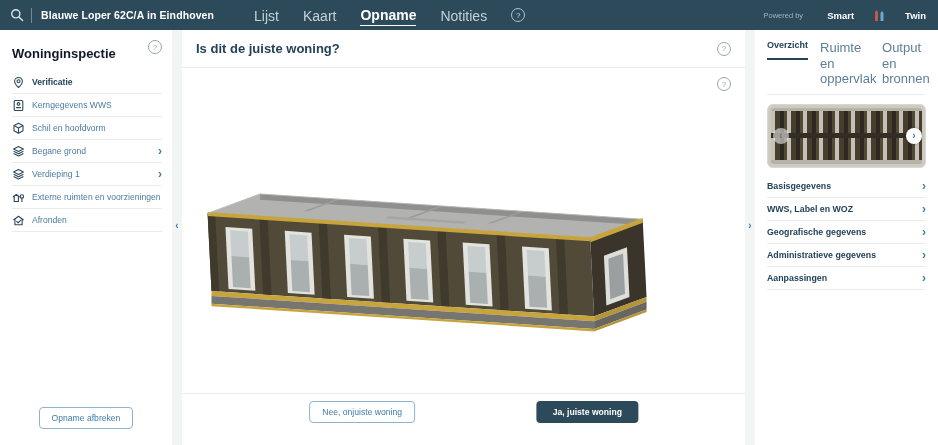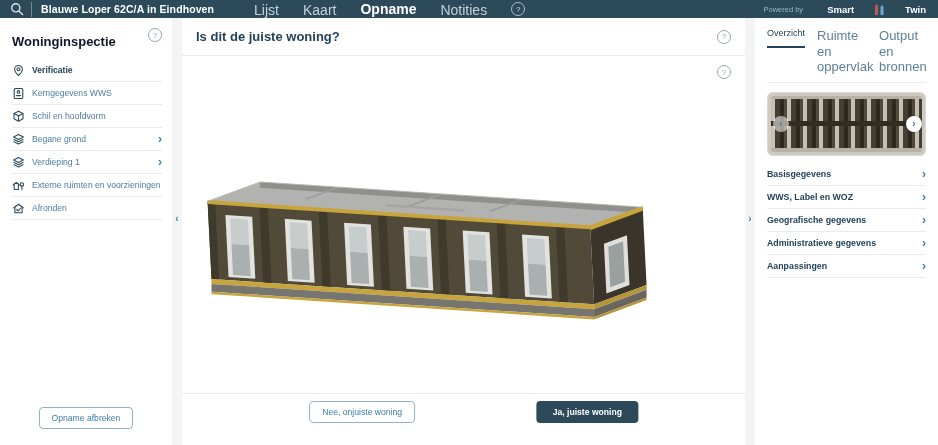--- a/index.html
+++ b/index.html
@@ -1,20 +1,20 @@
 <!DOCTYPE html>
 <html><head>
 <meta charset="utf-8">
 <style>
   * { margin:0; padding:0; box-sizing:border-box; }
   html,body { width:938px; height:445px; background:#fff; font-family:"Liberation Sans", sans-serif; overflow:hidden; }
   .app { width:938px; height:445px; display:flex; flex-direction:column; background:#fff; }
 
   
-  .topbar { height:18px; background:#2d4a5b; display:flex; align-items:center; padding:0 12px 0 10px; flex:0 0 auto; }
+  .topbar { height:30px; background:#2d4a5b; display:flex; align-items:center; padding:0 12px 0 10px; flex:0 0 auto; }
   .search-btn { display:flex; align-items:center; gap:8px; }
   .tb-divider { width:1px; height:15px; background:rgba(255,255,255,.35); margin:0 9px 0 7px; }
   .tb-title { color:#fff; font-size:10.5px; font-weight:bold; letter-spacing:.1px; white-space:nowrap; }
   .tb-nav { display:flex; align-items:center; gap:24px; margin-left:40px; }
   .tb-nav-item { color:#c3d2da; font-size:14px; cursor:pointer; padding:3px 0 2px; }
   .tb-nav-item.active { color:#fff; font-weight:bold; border-bottom:1.5px solid #fff; }
   .help-circle { width:14px; height:14px; border-radius:50%; border:1px solid #93a6b1; color:#93a6b1;
                  font-size:8px; display:flex; align-items:center; justify-content:center; flex:0 0 auto; }
   .help-circle.light { border-color:#aebfc9; color:#cdd9e0; }
   .tb-right { margin-left:auto; display:flex; align-items:center; gap:20px; }
@@ -48,21 +48,21 @@
   .model { position:absolute; left:12px; top:94px; }
   .main-foot { height:52px; border-top:1px solid #ececec; position:relative; flex:0 0 auto; }
   .btn-no { position:absolute; left:32%; top:7px; transform:translateX(-50%); }
   .btn-dark { position:absolute; left:72%; top:7px; transform:translateX(-50%); background:#2d4a5b; color:#fff;
               border:none; font-size:8.6px; font-weight:bold; padding:6px 16px; border-radius:4px; cursor:pointer; font-family:inherit; }
 
   
   .rpanel { width:183px; background:#fff; padding:10px 12px 0 12px; flex:0 0 auto; }
   .tabs { display:flex; align-items:flex-start; gap:12px; border-bottom:1px solid #ececec; padding-bottom:0; }
   .tab { font-size:13px; color:#5d7f99; line-height:1.2; padding-bottom:7px; cursor:pointer; max-width:50px; }
-  .tab.active { color:#24435a; font-weight:normal; font-size:9px; border-bottom:2px solid #24435a; margin-bottom:-1px; max-width:none; }
+  .tab.active { color:#24435a; font-weight:bold; font-size:9px; border-bottom:2px solid #24435a; margin-bottom:-1px; max-width:none; }
   .tabs .help-circle { margin-left:auto; }
   .thumb { margin-top:9px; height:64px; border:1px solid #d8d8d8; border-radius:6px; background:#cfcabf; padding:3px; position:relative; }
   .facade { height:100%; border-radius:3px;
     background:
       linear-gradient(180deg, #b7b2a7 0 3px, rgba(0,0,0,0) 3px 93%, #b7b2a7 93%),
       linear-gradient(180deg, rgba(0,0,0,0) 0 44%, #332d24 44% 54%, rgba(0,0,0,0) 54%),
       repeating-linear-gradient(90deg, #c6c1b6 0 4px, #463e2f 4px 9px, #2e2920 9px 13px, #524a38 13px 16px);
   }
   .thumb-btn { position:absolute; top:50%; transform:translateY(-50%); width:16px; height:16px; border-radius:50%;
                display:flex; align-items:center; justify-content:center; font-size:10px; font-weight:bold; cursor:pointer; }

